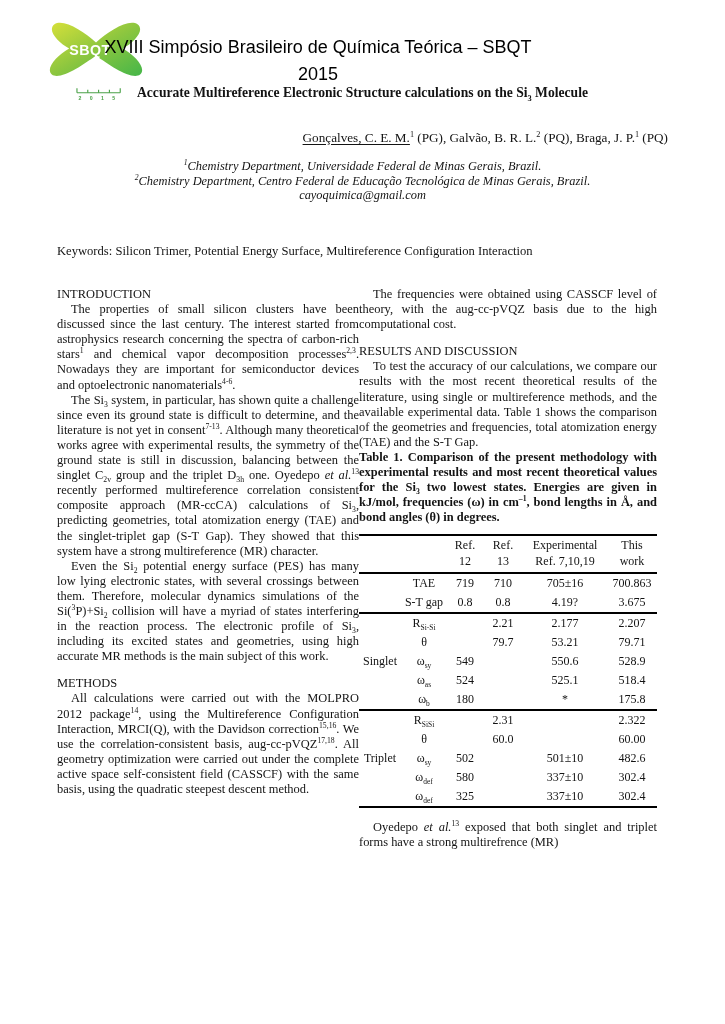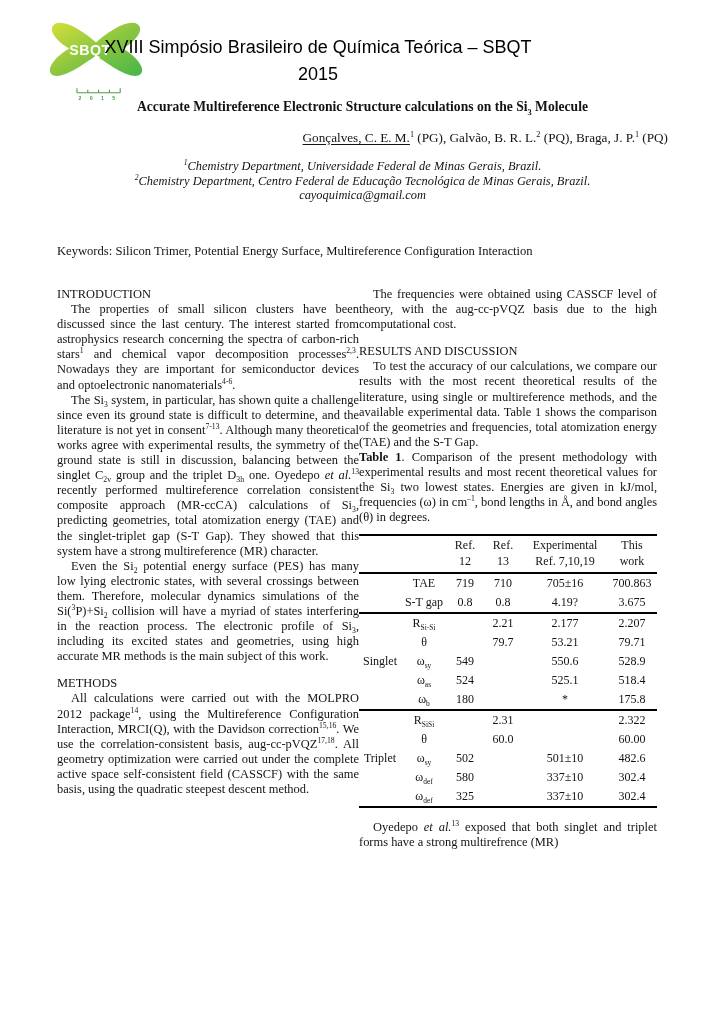--- a/index.html
+++ b/index.html
@@ -7,21 +7,21 @@
     position:relative;width:725px;height:1024px;margin:0 auto;background:#ffffff;
     font-family:"Liberation Serif",serif;color:#131313;overflow:hidden;
   }
   
   .logo{position:absolute;left:44px;top:20px;width:104px;height:102px;}
   .header-text{
     position:absolute;left:103px;top:34px;width:430px;text-align:center;
     font-family:"Liberation Sans",sans-serif;font-size:18px;line-height:1.5;color:#000000;
   }
   .paper-title{
-    position:absolute;left:57px;top:99px;width:611px;text-align:center;
+    position:absolute;left:57px;top:85px;width:611px;text-align:center;
     font-weight:bold;font-size:13.6px;
   }
   .authors{position:absolute;left:57px;top:130px;width:611px;text-align:right;font-size:13.2px;}
   .affiliations{
     position:absolute;left:37px;top:159px;width:651px;text-align:center;
     font-style:italic;font-size:12.4px;line-height:1.17;
   }
   .keywords{position:absolute;left:57px;top:244px;width:611px;font-size:12.6px;}
   
   .columns{position:absolute;left:57px;top:287px;width:612px;display:flex;}
@@ -29,21 +29,21 @@
   .col-left{width:302px;}
   .col-right{width:298px;}
   .section-heading{font-size:12.45px;font-weight:normal;margin:12px 0 0 0;text-align:left;}
   .section-heading.first{margin-top:0;}
   .col p{margin:0 0 0 0;text-indent:14px;}
   .col p.nofirstgap{margin-top:0;}
   sup{font-size:0.62em;vertical-align:super;line-height:0;}
   sub{font-size:0.62em;vertical-align:sub;line-height:0;}
   u{text-underline-offset:2px;}
   
-  .tcaption{margin:10px 0 0 0;text-indent:0 !important;}
+  .tcaption{margin:10px 0 0 0;text-indent:0 !important;font-weight:bold;}
   table.t1{
     border-collapse:collapse;width:100%;margin-top:9px;font-size:12px;line-height:1.25;
     border-top:2px solid #000;border-bottom:2.5px solid #000;
   }
   table.t1 th,table.t1 td{padding:2px 1px;text-align:center;vertical-align:middle;font-weight:normal;}
   table.t1 thead th{border-bottom:2px solid #000;line-height:1.3;}
   table.t1 tr.sep td{border-top:2px solid #000;}
   table.t1 tr.sep2 td{border-top:2.5px solid #000;}
   td.grp{text-align:left;padding-left:2px;}
   td.prm{padding:2px 2px;}

